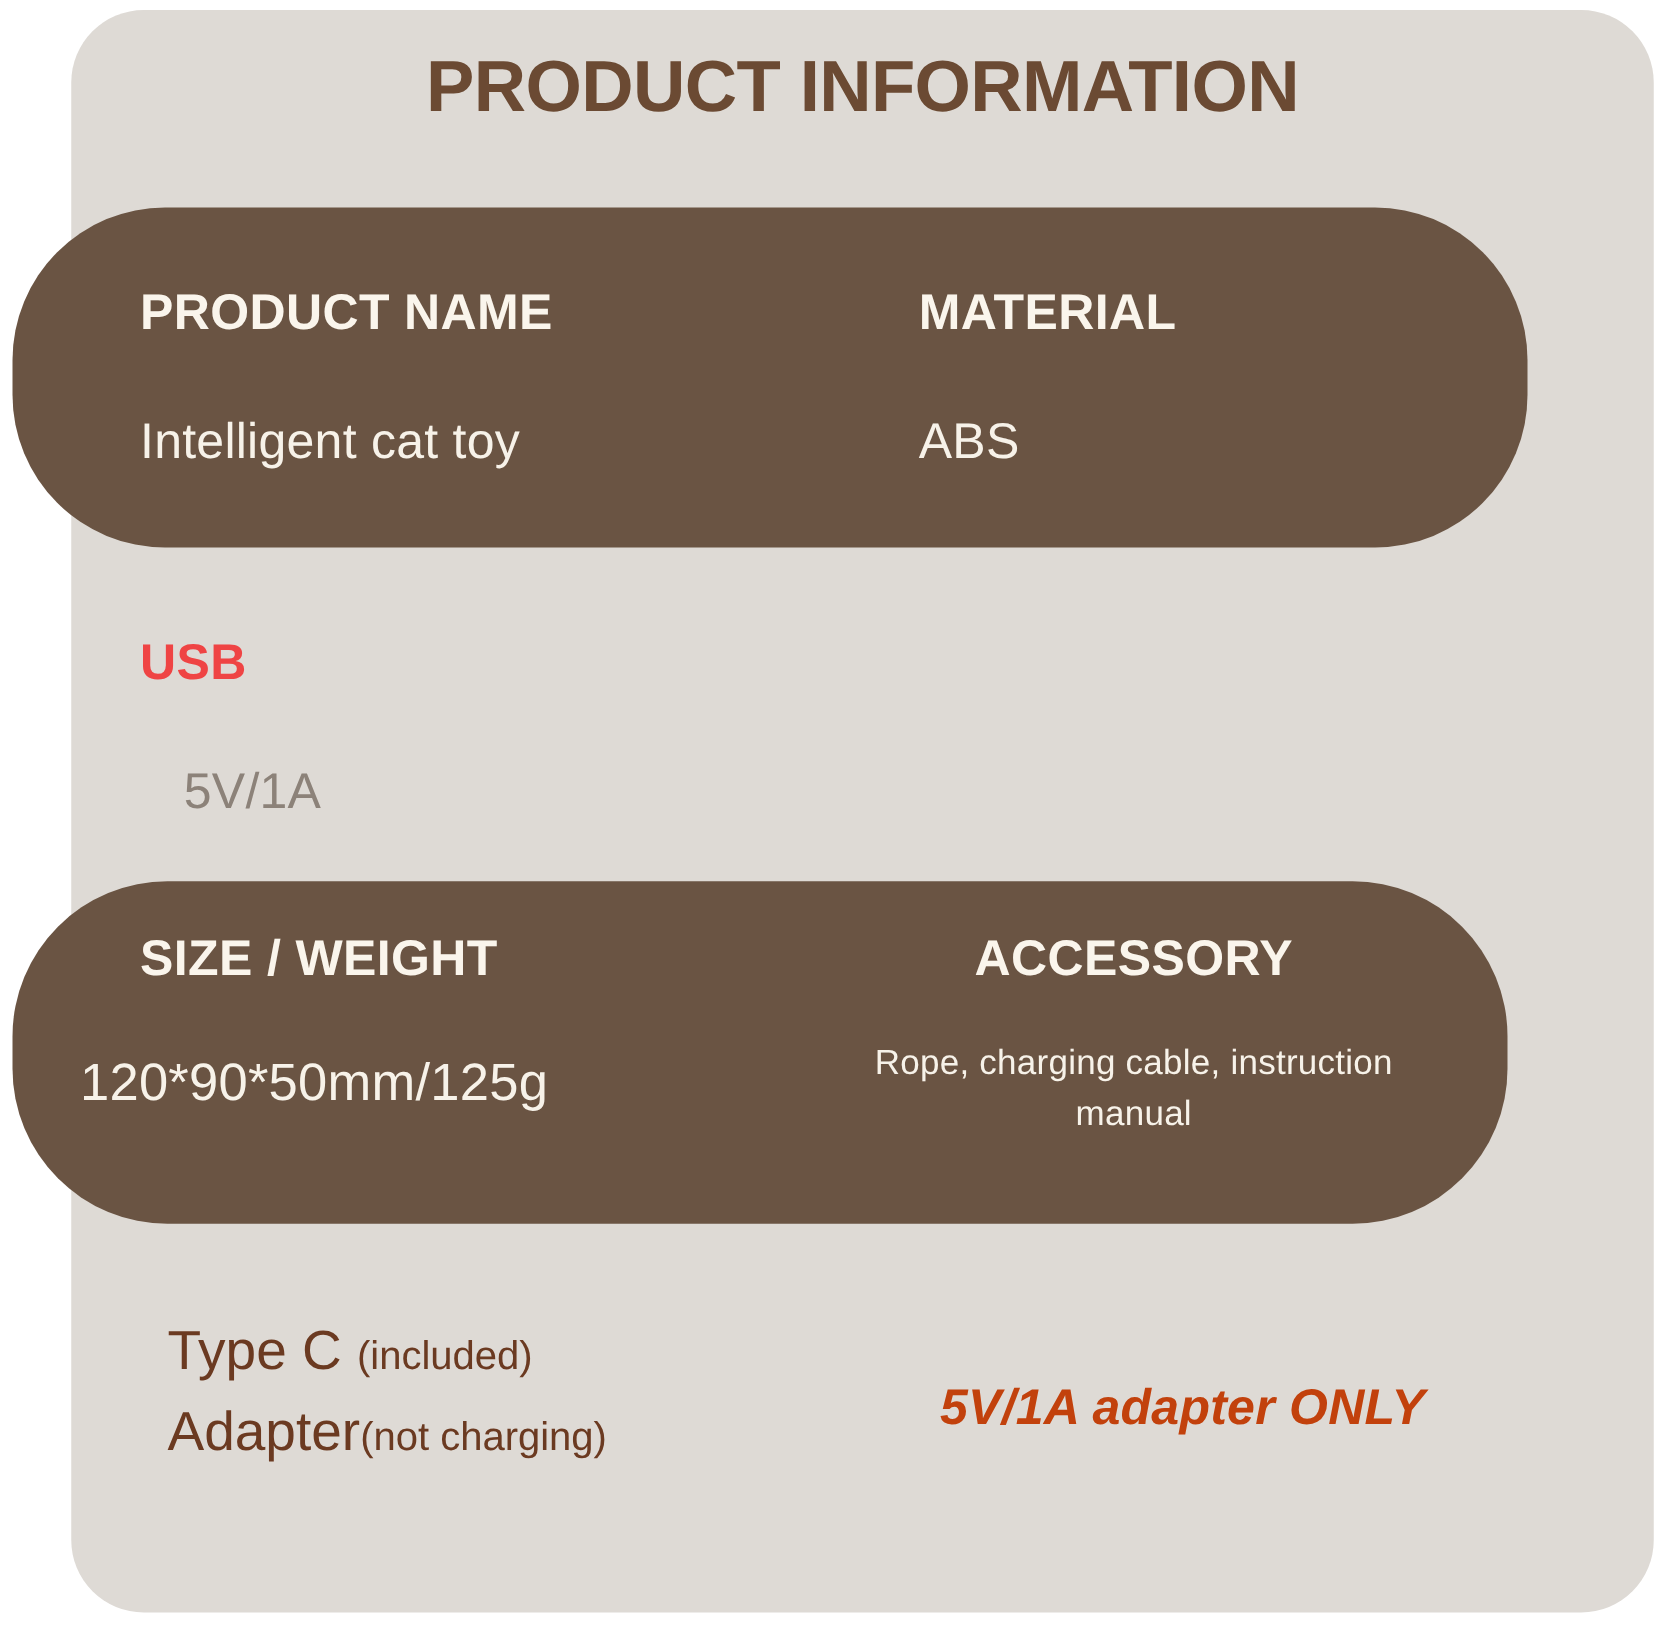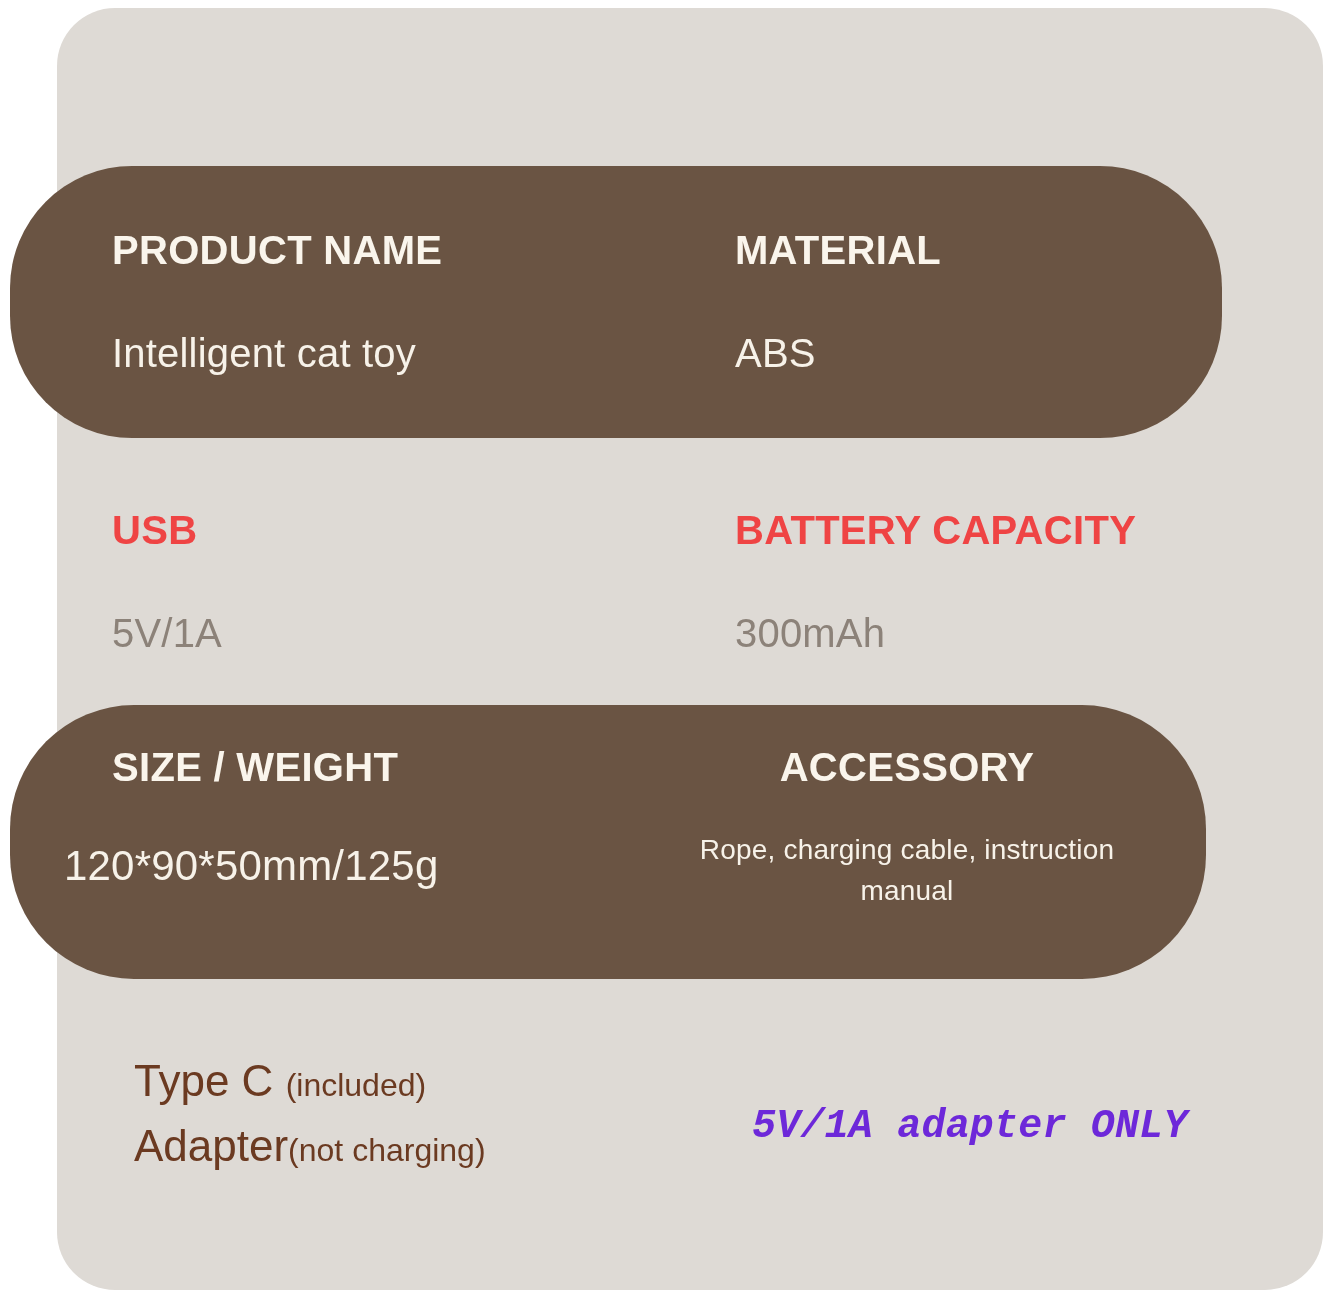--- a/index.html
+++ b/index.html
@@ -98,21 +98,21 @@
   .on-brown .spec-value { color:#f7f2e9; }
   .on-light .spec-label { color:#ef4444; }
   .on-light .spec-value { color:#8c8279; }
 
   
   #row-product { top:228px; height:180px; }
   #row-product .spec-value { margin-top:58px; }
 
   
   #row-usb { top:508px; height:180px; }
-  #row-usb .spec-value { margin-top:58px; }
+  #row-usb .spec-value { margin-top:58px;margin-left:35px; }
 
   
   #row-size { top:745px; height:215px; }
   #row-size .col-left  { left:112px; }
   #row-size .col-right { left:672px; width:470px; text-align:center; }
   #size-value {
     margin-top:52px;
     margin-left:-48px;
     font-size:42px;
     text-align:center;
@@ -147,33 +147,34 @@
     font-size:32px;
     font-weight:400;
   }
   #warning-text {
     position:absolute;
     left:730px;
     top:56px;
     font-size:40px;
     font-weight:bold;
     font-style:italic;
-    color:#6d28d9;
+    color:#c2410c;
     letter-spacing:0.2px;
     white-space:nowrap;
-    font-family:Liberation Mono, monospace;
+    font-family:Liberation Sans, sans-serif;
   }
 </style>
 </head>
 <body>
 
 <div id="infographic">
 
   <div class="card"></div>
 
+  <div class="page-title">PRODUCT INFORMATION</div>
 
   <div class="panel-brown" id="panel-product"></div>
 
   <div class="panel-brown" id="panel-size"></div>
 
   <div class="row on-brown" id="row-product">
     <div class="cell col-left">
       <div class="spec-label">PRODUCT NAME</div>
       <div class="spec-value">Intelligent cat toy</div>
     </div>
@@ -181,24 +182,20 @@
       <div class="spec-label">MATERIAL</div>
       <div class="spec-value">ABS</div>
     </div>
   </div>
 
   <div class="row on-light" id="row-usb">
     <div class="cell col-left">
       <div class="spec-label">USB</div>
       <div class="spec-value">5V/1A</div>
     </div>
-    <div class="cell col-right">
-      <div class="spec-label">BATTERY CAPACITY</div>
-      <div class="spec-value">300mAh</div>
-    </div>
   </div>
 
   <div class="row on-brown" id="row-size">
     <div class="cell col-left">
       <div class="spec-label">SIZE / WEIGHT</div>
       <div class="spec-value" id="size-value">120*90*50mm/125g</div>
     </div>
     <div class="cell col-right">
       <div class="spec-label" id="accessory-label">ACCESSORY</div>
       <div class="spec-value" id="accessory-value">Rope, charging cable, instruction manual</div>

